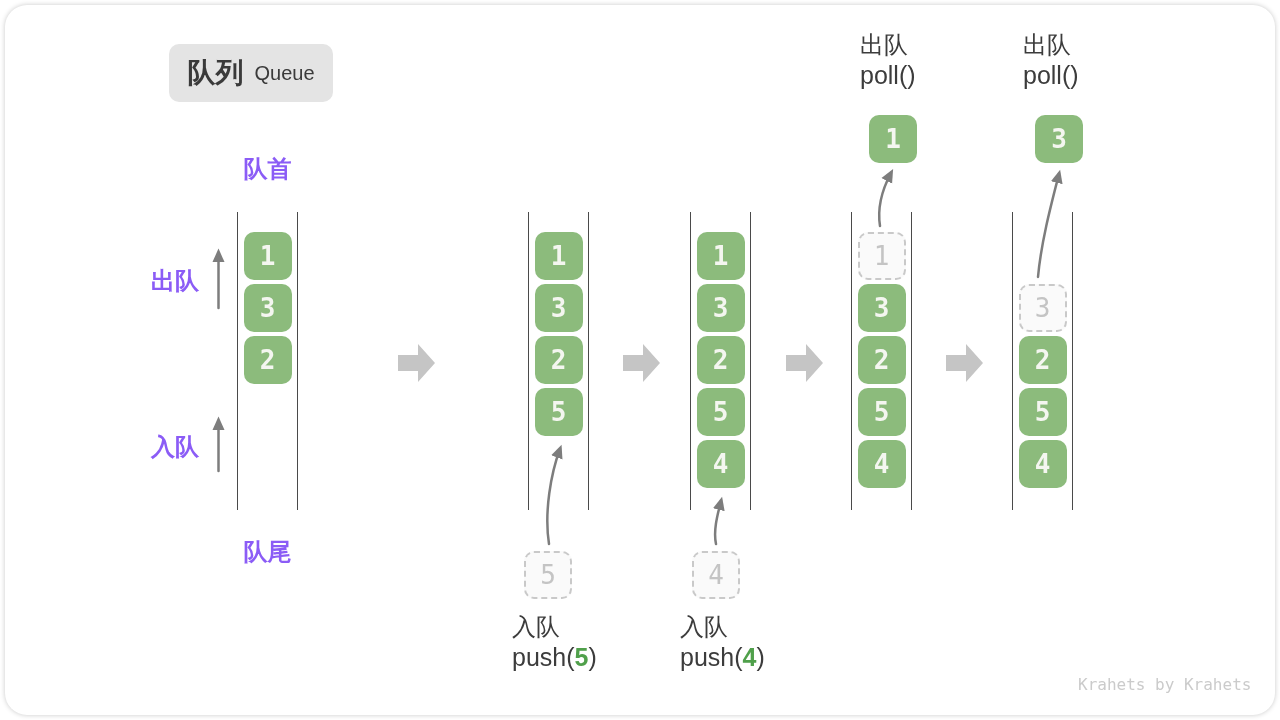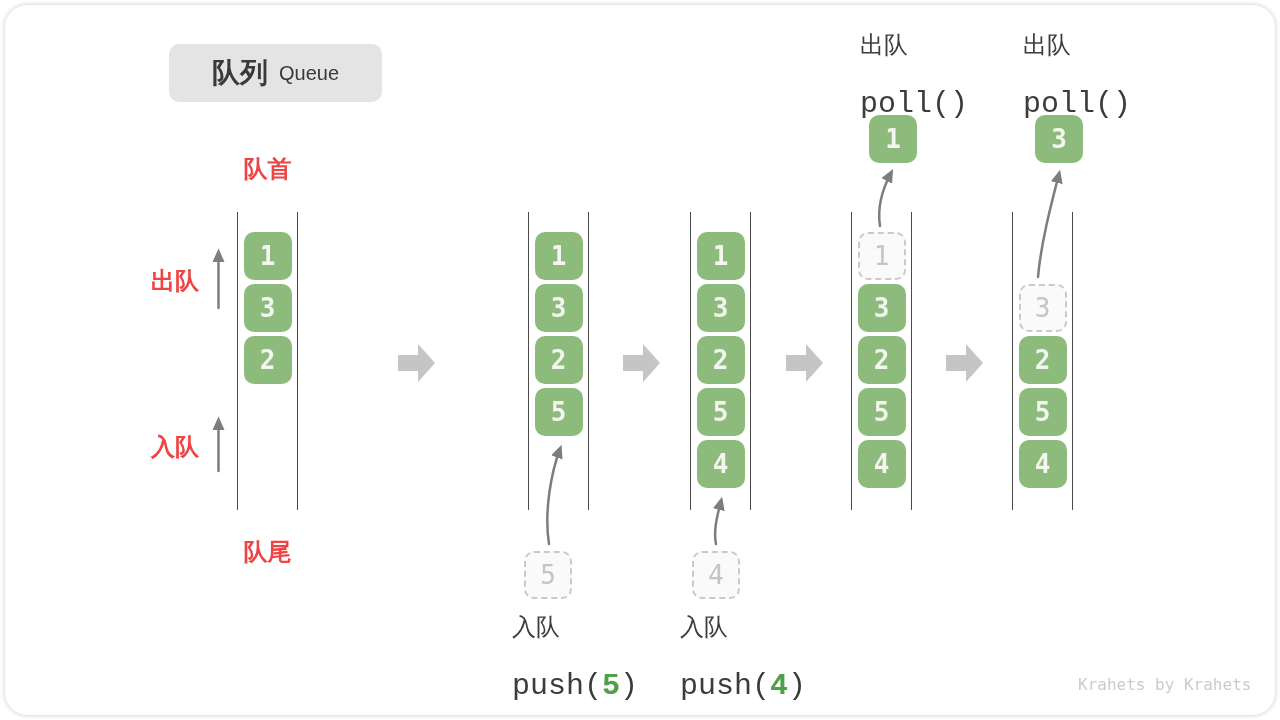--- a/index.html
+++ b/index.html
@@ -12,29 +12,29 @@
   .stage { position:absolute; left:0; top:0; width:1280px; height:720px; }
   .panel {
     position:absolute; left:5px; top:5px; width:1270px; height:710px;
     background:#ffffff; border-radius:22px;
     box-shadow:0 0 5px rgba(0,0,0,0.22);
   }
   .overlay { position:absolute; left:0; top:0; width:1280px; height:720px; pointer-events:none; }
   .thin { stroke:#7d7d7d; stroke-width:2.5; fill:none; stroke-linecap:round; }
 
   .badge {
-    position:absolute; left:169px; top:44px; width:213px; height:58px;
+    position:absolute; left:169px; top:44px; width:164px; height:58px;
     background:#e4e4e4; border-radius:10px;
     display:flex; align-items:center; justify-content:center; gap:11px;
     color:#3a3a3a;
   }
   .badge .zh { font-size:28px; font-weight:bold; }
   .badge .en { font-size:20px; font-family:Liberation Sans, sans-serif; }
 
-  .legend { position:absolute; font-size:24px; font-weight:bold; color:#ef4444; line-height:1.1; }
+  .legend { position:absolute; font-size:24px; font-weight:bold; color:#8b5cf6; line-height:1.1; }
 
   .column {
     position:absolute; top:212px; height:298px; width:61px;
     border-left:1.5px solid #4a4a4a; border-right:1.5px solid #4a4a4a;
   }
   .cell {
     position:absolute; left:50%; transform:translateX(-50%);
     width:48px; height:48px; border-radius:10px;
     display:flex; align-items:center; justify-content:center;
     font-family:"DejaVu Sans Mono","Liberation Mono",monospace;
@@ -43,22 +43,22 @@
   }
   .cell.dashed {
     background:#fafafa; border:2px dashed #c9c9c9;
     color:#c4c4c4; font-weight:400;
   }
   .cell.abs { left:auto; transform:none; }
 
   .action { position:absolute; color:#3c3c3c; }
   .action .zh-line { font-size:24px; line-height:1.2; }
   .action .code-line {
-    margin-top:28px; font-family:Liberation Mono, monospace;
-    font-size:30px; line-height:1.1;
+    margin-top:2px; font-family:Liberation Sans, sans-serif;
+    font-size:25px; line-height:1.1;
   }
   .action .code-line .arg { color:#50a04b; font-weight:bold; }
 
   .watermark {
     position:absolute; left:1078px; top:675px;
     font-family:"DejaVu Sans Mono","Liberation Mono",monospace;
     font-size:16px; color:#cbcbcb;
   }
 </style>
 </head>

